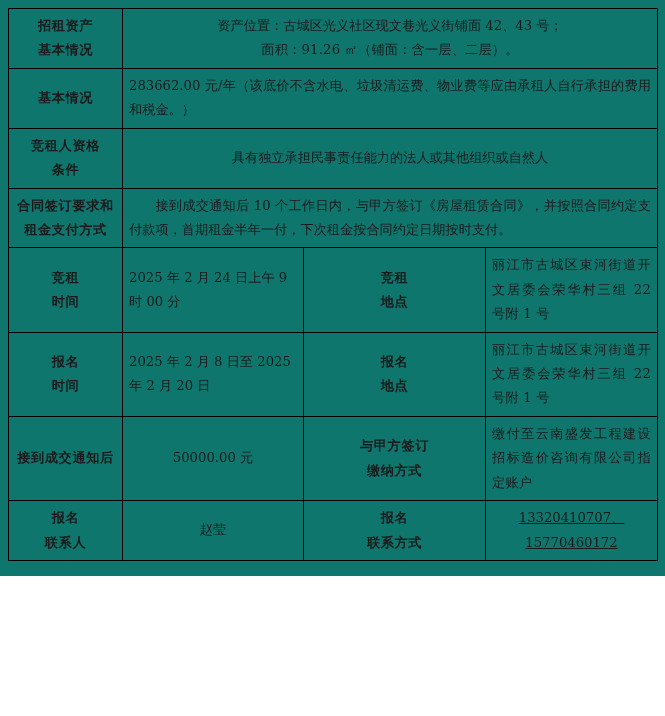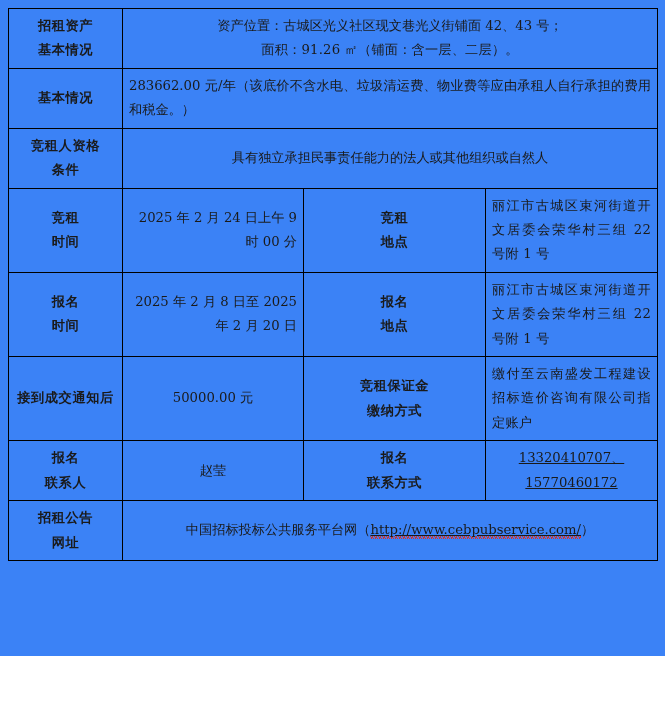--- a/index.html
+++ b/index.html
@@ -10,22 +10,22 @@
   body {
     width: 665px;
     height: 716px;
     font-family: "DejaVu Serif", "Liberation Serif", serif;
     color: #000000;
     overflow: hidden;
   }
   .page {
     position: relative;
     width: 665px;
-    height: 656px;
-    background: #3b82f6;
+    height: 576px;
+    background: #0f766e;
     box-sizing: border-box;
   }
   table.lease-table {
     position: absolute;
     left: 8px;
     top: 8px;
     width: 649px;
     border-collapse: collapse;
     table-layout: fixed;
   }
@@ -48,21 +48,21 @@
     text-align: center;
     letter-spacing: 0.6px;
     font-family: "DejaVu Sans", "Liberation Sans", sans-serif;
     font-size: 13.6px;
     line-height: 1.75;
     color: #000;
   }
   .label .ln { display: block; white-space: nowrap; }
 
   .val-center { text-align: center; margin-top: 12px; }
-  .val-left { text-align: right; }
+  .val-left { text-align: left; }
   .val-just {
     text-align: justify;
     text-justify: inter-ideograph;
     text-indent: 2em;
   }
   .val-just-noind {
     text-align: justify;
     text-justify: inter-ideograph;
   }
   .r1-body { text-align: center; line-height: 1.95; margin-left: 36px; }
@@ -121,20 +121,27 @@
 
       <tr>
         <td class="label">
           <span class="ln">竞租人资格</span>
           <span class="ln">条件</span>
         </td>
         <td class="val-center" colspan="3">具有独立承担民事责任能力的法人或其他组织或自然人</td>
       </tr>
 
 
+      <tr>
+        <td class="label">
+          <span class="ln">合同签订要求和</span>
+          <span class="ln">租金支付方式</span>
+        </td>
+        <td class="val-just" colspan="3">接到成交通知后 10 个工作日内，与甲方签订《房屋租赁合同》，并按照合同约定支付款项，首期租金半年一付，下次租金按合同约定日期按时支付。</td>
+      </tr>
 
 
       <tr>
         <td class="label">
           <span class="ln">竞租</span>
           <span class="ln">时间</span>
         </td>
         <td class="val-left tight">2025 年 2 月 24 日上午 9 时 00 分</td>
         <td class="label">
           <span class="ln">竞租</span>
@@ -155,43 +162,36 @@
         </td>
         <td class="val-just-noind addr">丽江市古城区束河街道开文居委会荣华村三组 22 号附 1 号</td>
       </tr>
 
       <tr>
         <td class="label">
           <span class="ln">接到成交通知后</span>
         </td>
         <td class="val-center">50000.00 元</td>
         <td class="label">
-          <span class="ln">竞租保证金</span>
+          <span class="ln">与甲方签订</span>
           <span class="ln">缴纳方式</span>
         </td>
         <td class="val-just-noind addr">缴付至云南盛发工程建设招标造价咨询有限公司指定账户</td>
       </tr>
 
       <tr>
         <td class="label">
           <span class="ln">报名</span>
           <span class="ln">联系人</span>
         </td>
         <td class="val-center">赵莹</td>
         <td class="label">
           <span class="ln">报名</span>
           <span class="ln">联系方式</span>
         </td>
         <td class="val-center num">13320410707、15770460172</td>
       </tr>
 
-      <tr>
-        <td class="label">
-          <span class="ln">招租公告</span>
-          <span class="ln">网址</span>
-        </td>
-        <td class="val-center" colspan="3"><span>中国招标投标公共服务平台网（</span><span class="url-underline num">http://www.cebpubservice.com/</span><span>）</span></td>
-      </tr>
 
     </tbody>
   </table>
 
 </div>
 
 </body></html>

